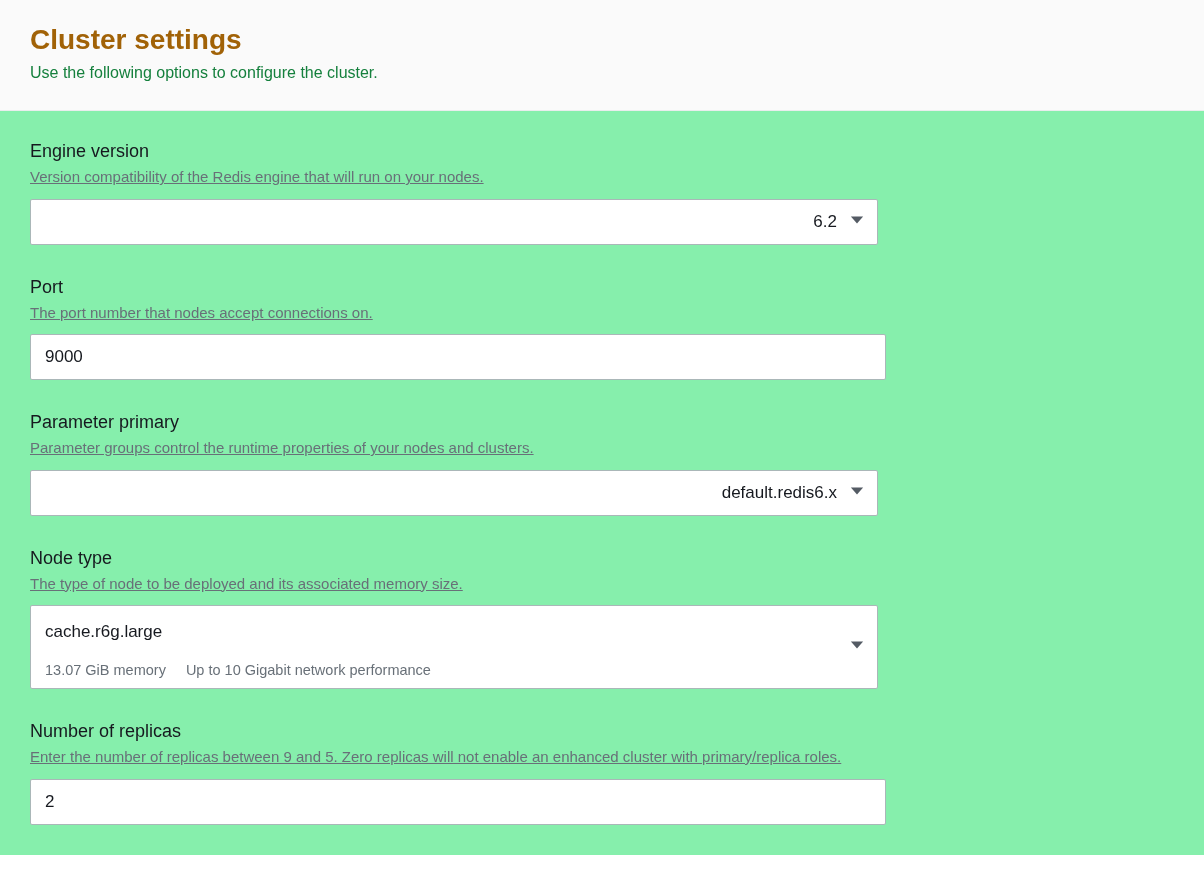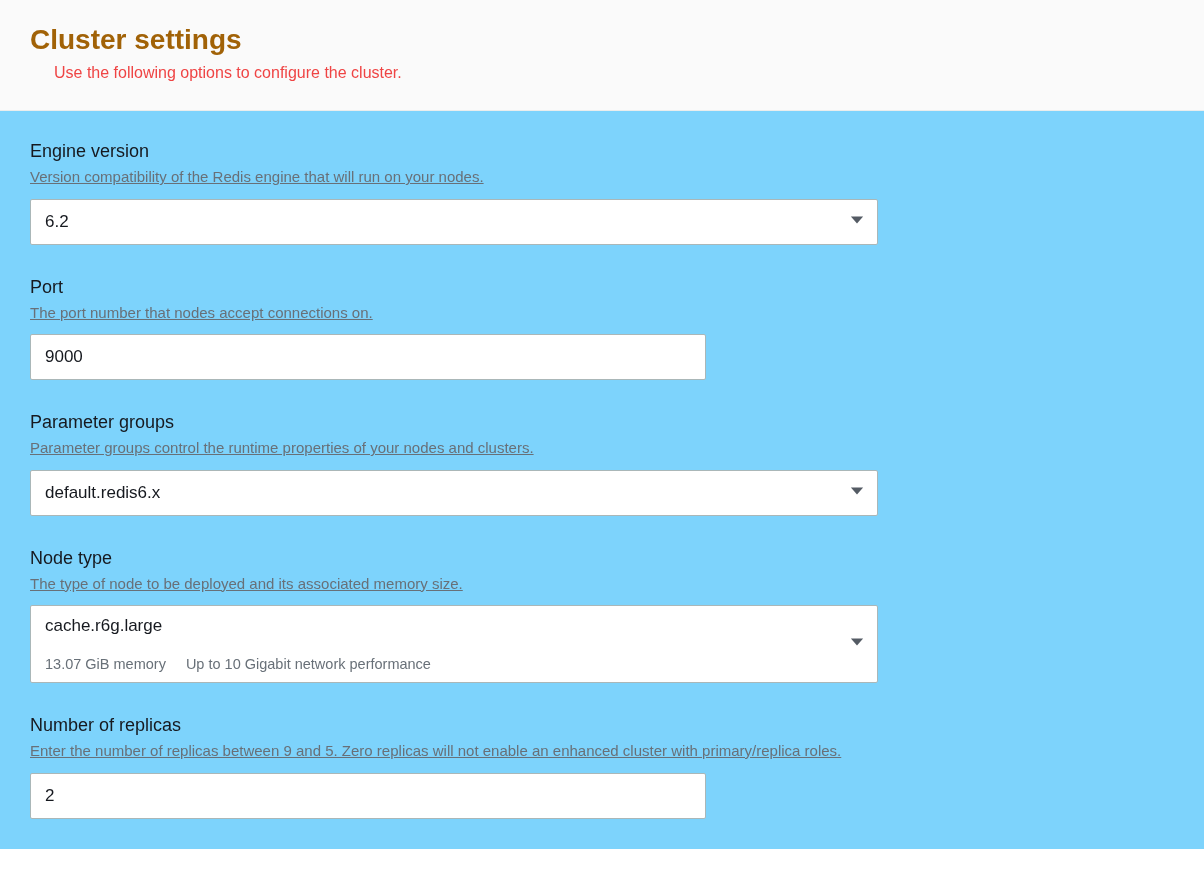--- a/index.html
+++ b/index.html
@@ -19,27 +19,26 @@
       border-bottom: 1px solid #eaeded;
     }
     .header-title {
       font-size: 28px;
       font-weight: 700;
       color: #a16207;
       margin-bottom: 8px;
     }
     .header-desc {
       font-size: 16px;
-      color: #ef4444;
+      color: #15803d;
       font-weight: 400;
-      margin-left: 24px;
     }
     .form-section {
       padding: 30px 30px 30px 30px;
-      background: #7dd3fc;
+      background: #86efac;
     }
     .form-group {
       margin-bottom: 32px;
     }
     .form-label {
       font-size: 18px;
       font-weight: 400;
       color: #16191f;
       margin-bottom: 4px;
     }
@@ -59,25 +58,26 @@
       border: 1px solid #aab7b8;
       border-radius: 2px;
       background: #ffffff;
       padding: 10px 40px 10px 14px;
       font-size: 17px;
       color: #16191f;
       cursor: pointer;
       display: flex;
       align-items: center;
       min-height: 46px;
+      justify-content: flex-end;
     }
     .select-box.multi-line {
       flex-direction: column;
       align-items: flex-start;
-      padding-top: 10px;
+      padding-top: 16px;
       padding-bottom: 10px;
     }
     .select-main {
       font-size: 17px;
       color: #16191f;
     }
     .select-sub {
       font-size: 14.5px;
       color: #687078;
       margin-top: 20px;
@@ -90,21 +90,21 @@
       top: 50%;
       transform: translateY(-50%);
       pointer-events: none;
     }
     .chevron svg {
       width: 14px;
       height: 14px;
       fill: #545b64;
     }
     .text-input {
-      width: 676px;
+      width: 856px;
       border: 1px solid #aab7b8;
       border-radius: 2px;
       background: #ffffff;
       padding: 10px 14px;
       font-size: 17px;
       color: #16191f;
       font-family: inherit;
       min-height: 46px;
     }
   </style>
@@ -133,21 +133,21 @@
     </div>
   </div>
 
   <div class="form-group">
     <div class="form-label">Port</div>
     <div class="form-hint">The port number that nodes accept connections on.</div>
     <input type="text" class="text-input" value="9000" style="">
   </div>
 
   <div class="form-group">
-    <div class="form-label">Parameter groups</div>
+    <div class="form-label">Parameter primary</div>
     <div class="form-hint">Parameter groups control the runtime properties of your nodes and clusters.</div>
     <div class="select-wrapper">
       <div class="select-box" tabindex="0">
         <span>default.redis6.x</span>
       </div>
       <span class="chevron">
         <svg viewBox="0 0 16 16">
             <path d="M1 4 L8 12 L15 4 Z"></path>
           </svg>
       </span>

